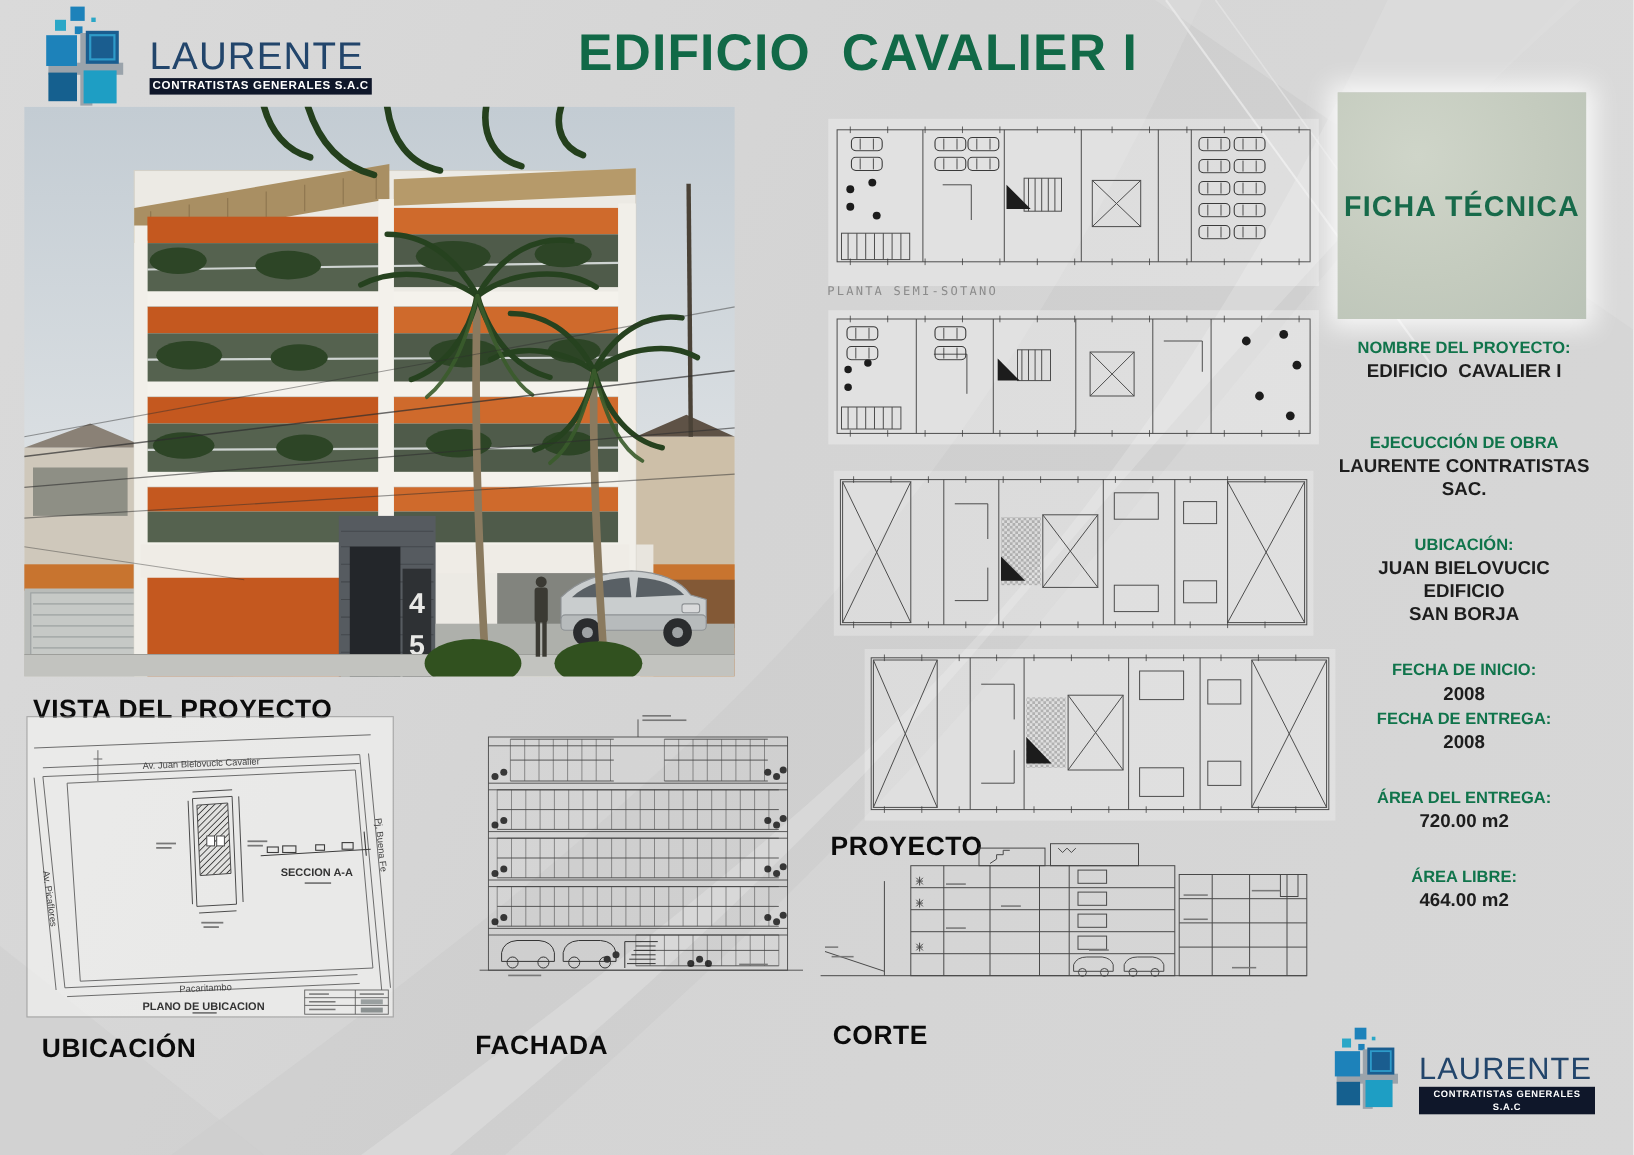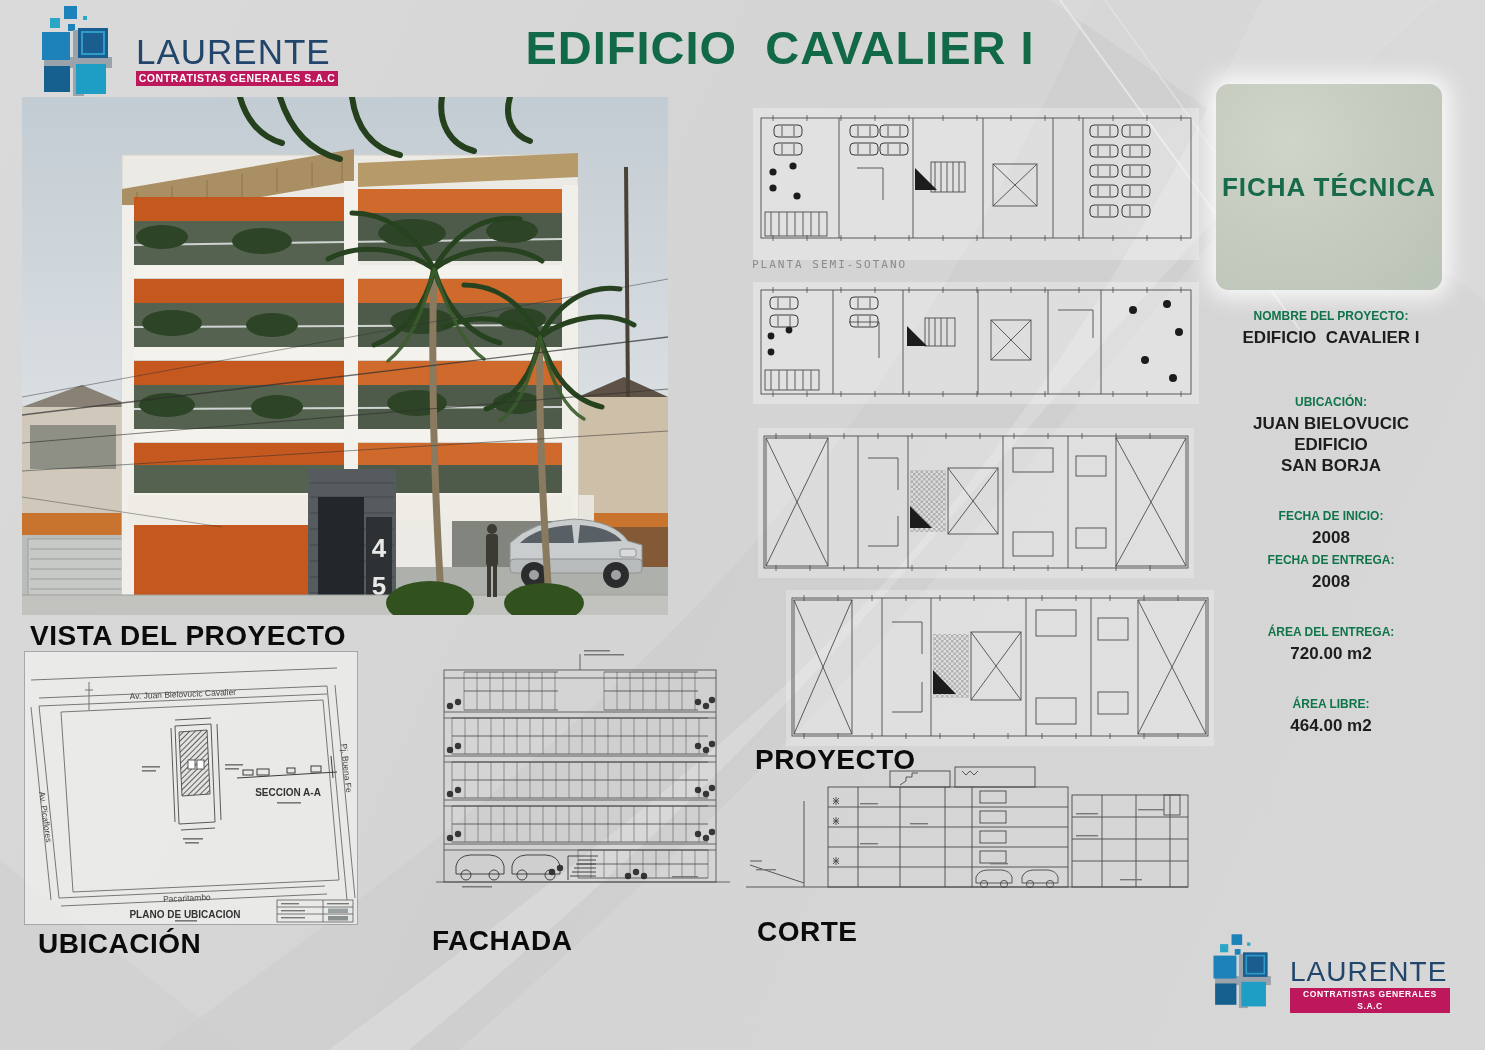--- a/index.html
+++ b/index.html
@@ -3,45 +3,45 @@
 <meta charset="utf-8">
 <style>
   html,body{margin:0;padding:0;}
   body{width:1485px;height:1050px;position:relative;overflow:hidden;
        font-family:"Liberation Sans", sans-serif;
        background:linear-gradient(115deg,#dadada 0%,#d4d4d4 45%,#d7d7d7 100%);}
   .abs{position:absolute;}
   
   .logo{display:flex;align-items:flex-start;}
   .logo-text .name{font-weight:normal;color:#22456b;letter-spacing:1px;line-height:1;}
-  .logo-text .banner{background:#be185d;color:#fff;font-weight:bold;text-align:center;
+  .logo-text .banner{background:#0f172a;color:#fff;font-weight:bold;text-align:center;
                      letter-spacing:.6px;line-height:1.45;margin-top:2px;}
   #logo-top .name{font-size:35px;}
   #logo-top .banner{font-size:10.5px;width:202px;}
   #logo-bottom .name{font-size:28px;}
   #logo-bottom .banner{font-size:8.5px;width:160px;}
   .slide-title{font-size:47px;font-weight:bold;color:#116947;letter-spacing:1px;
                white-space:pre;text-align:center;}
   
-  .sec-label{font-size:28px;font-weight:bold;color:#0b0b0b;letter-spacing:.5px;}
+  .sec-label{font-size:24px;font-weight:bold;color:#0b0b0b;letter-spacing:.5px;margin-top:12px;}
   .cad-caption{font-family:"DejaVu Sans Mono", monospace;font-size:11px;color:#8b8b8b;
                letter-spacing:2px;}
   
   .paper{background:rgba(250,250,247,.55);outline:1px solid rgba(130,130,130,.55);}
   svg text{font-family:"Liberation Sans", sans-serif;}
   
   #ficha-box{background:radial-gradient(circle at 32% 28%, #cfd5c9 0%, #c4cbbe 55%, #bac3b7 100%);
              box-shadow:0 0 22px 8px rgba(255,255,255,.85);
-             display:flex;align-items:center;justify-content:center;border-radius:13px;}
+             display:flex;align-items:center;justify-content:center;}
   #ficha-box .ficha-title{font-size:26px;font-weight:bold;color:#176a4a;letter-spacing:1px;}
   #ficha-fields{text-align:center;}
   .ficha-field{margin-bottom:30px;}
   .ficha-field:first-child{margin-bottom:44px;}
   .ficha-field.tight{margin-bottom:2px;}
-  .f-label{font-size:12px;font-weight:bold;color:#10744b;line-height:21px;}
+  .f-label{font-size:15px;font-weight:bold;color:#10744b;line-height:21px;}
   .f-value{font-size:17px;font-weight:bold;color:#1d1d1d;line-height:21px;white-space:pre;}
 </style>
 </head>
 <body>
 
 <svg class="abs" style="left:0;top:0;" width="1485" height="1050" viewBox="0 0 1485 1050">
   <path d="M1120,-60 C980,260 840,480 600,700 C430,855 250,980 60,1120 L380,1120 C560,960 760,790 950,560 C1120,355 1300,120 1485,-60 Z" fill="#c7c7c7" opacity="0.40"></path>
   <path d="M1290,-60 C1150,240 1010,470 780,690 C610,845 430,975 240,1115 L330,1115 C520,960 720,790 910,565 C1090,355 1320,90 1485,-40 Z" fill="#e2e2e2" opacity="0.45"></path>
   <path d="M1050,0 L1485,0 L1485,300 Z" fill="#dedede" opacity="0.5"></path>
   <path d="M1060,0 L1300,330" stroke="#eaeaea" stroke-width="2" fill="none" opacity="0.8"></path>
@@ -849,20 +849,25 @@
 <div class="abs" id="ficha-box" style="left:1216px;top:84px;width:226px;height:206px;">
   <span class="ficha-title">FICHA TÉCNICA</span>
 </div>
 
 <div class="abs" id="ficha-fields" style="left:1198px;top:306px;width:266px;">
     <div class="ficha-field">
       <div class="f-label">NOMBRE DEL PROYECTO:</div>
       <div class="f-value">EDIFICIO  CAVALIER I</div>
     </div>
     <div class="ficha-field">
+      <div class="f-label">EJECUCCIÓN DE OBRA</div>
+      <div class="f-value">LAURENTE CONTRATISTAS</div>
+      <div class="f-value">SAC.</div>
+    </div>
+    <div class="ficha-field">
       <div class="f-label">UBICACIÓN:</div>
       <div class="f-value">JUAN BIELOVUCIC</div>
       <div class="f-value">EDIFICIO</div>
       <div class="f-value">SAN BORJA</div>
     </div>
     <div class="ficha-field tight">
       <div class="f-label">FECHA DE INICIO:</div>
       <div class="f-value">2008</div>
     </div>
     <div class="ficha-field">

